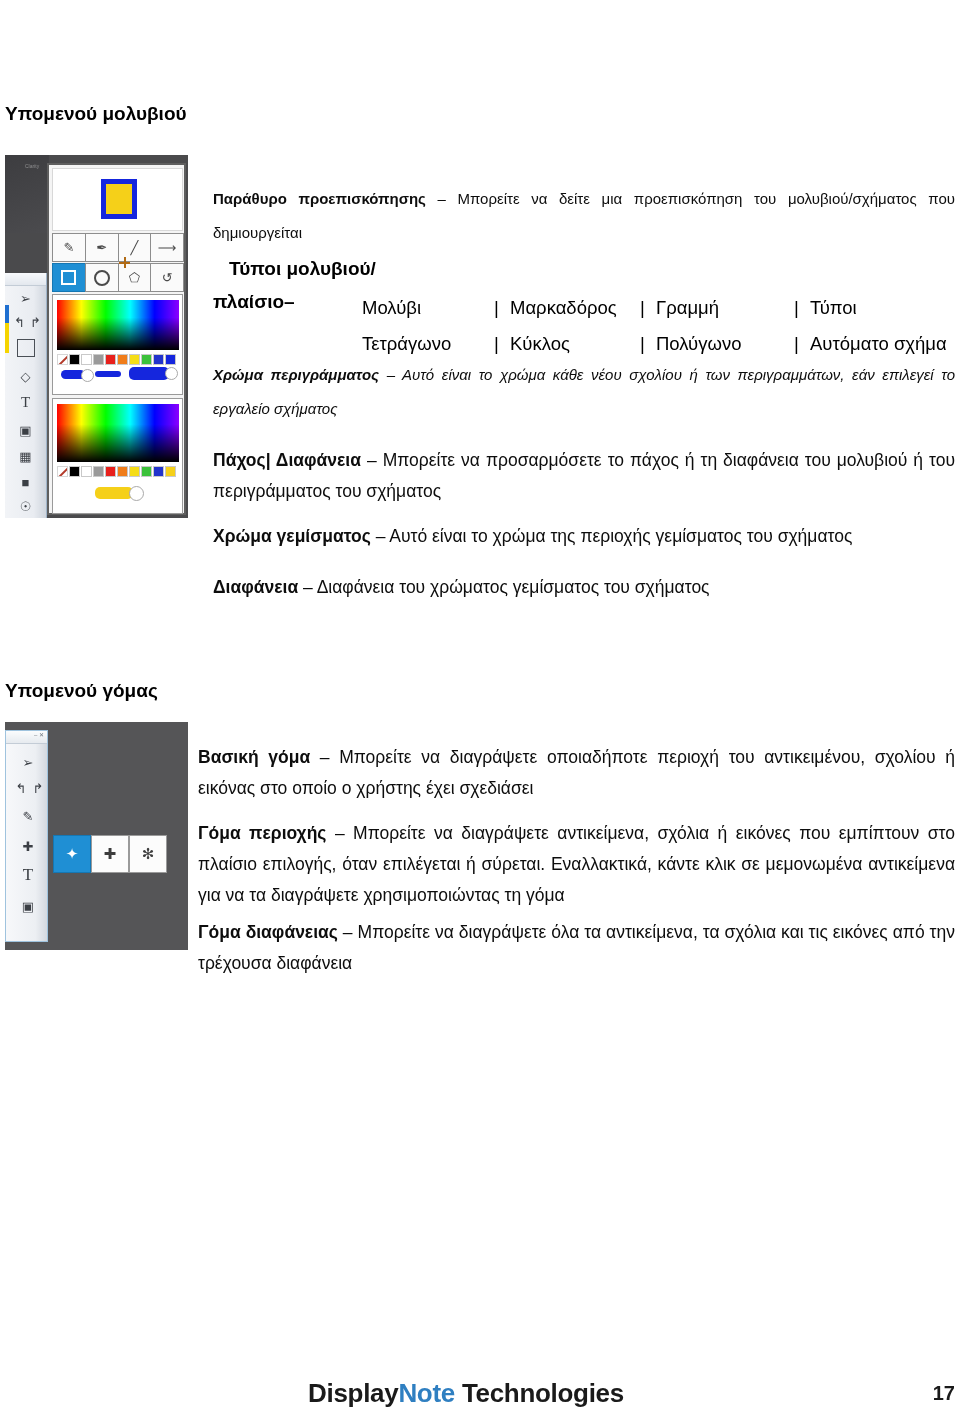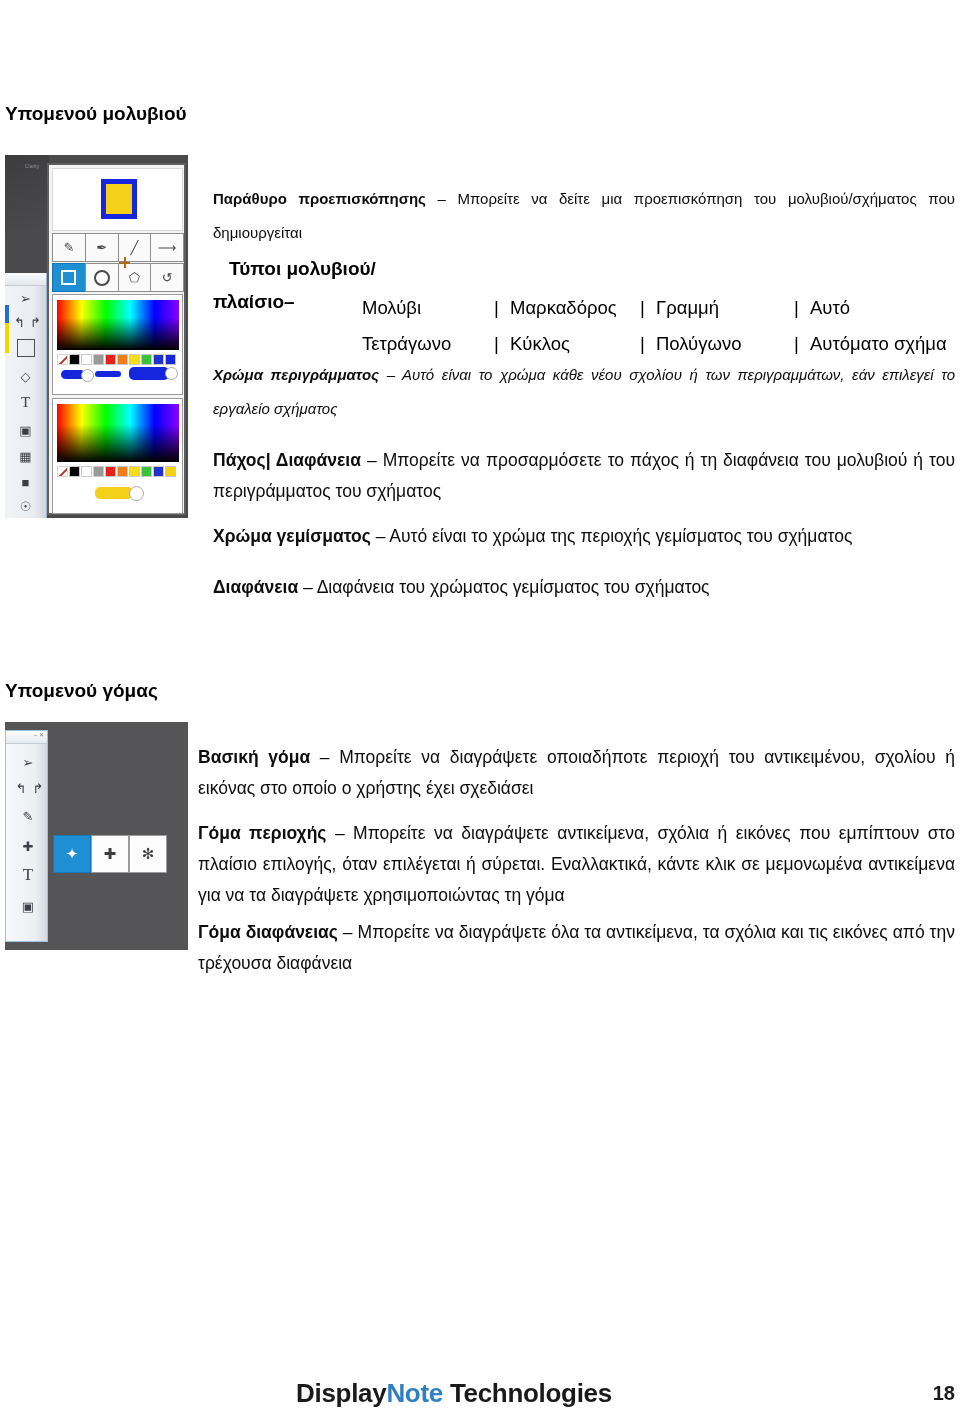--- a/index.html
+++ b/index.html
@@ -255,21 +255,21 @@
     font-size: 15px; color:#3c3c3c; box-sizing:border-box;
   }
   #eraser-shot .ebtn.sel { background:#1f8fd4; border-color:#1577b3; color:#ffffff; }
   #eraser-shot .ebtn.b1 { left: 48px; }
   #eraser-shot .ebtn.b2 { left: 86px; }
   #eraser-shot .ebtn.b3 { left: 124px; }
 
   
   .footer {
     position: absolute;
-    left: 4px;
+    left: 16px;
     right: 0;
     top: 1378px;
     height: 40px;
     padding-left: 24px;
   }
   .footer-logo {
     position: absolute;
     left: 292px;
     top: 0;
     font-size: 26px;
@@ -393,21 +393,21 @@
 
   <table class="types-table">
     <tbody>
         <tr>
       <td class="col-a">Μολύβι</td>
       <td class="col-sep">|</td>
       <td class="col-b">Μαρκαδόρος</td>
       <td class="col-sep">|</td>
       <td class="col-c">Γραμμή</td>
       <td class="col-sep">|</td>
-      <td>Αυτό</td>
+      <td>Τύποι</td>
     </tr>
     <tr>
       <td class="col-a">Τετράγωνο</td>
       <td class="col-sep">|</td>
       <td class="col-b">Κύκλος</td>
       <td class="col-sep">|</td>
       <td class="col-c">Πολύγωνο</td>
       <td class="col-sep">|</td>
       <td>Αυτόματο σχήμα</td>
     </tr>
@@ -455,16 +455,16 @@
   <div class="body-text e-area">
     <b>Γόμα περιοχής</b><span> – </span><span>Μπορείτε να διαγράψετε αντικείμενα, σχόλια ή εικόνες που εμπίπτουν στο πλαίσιο επιλογής, όταν επιλέγεται ή σύρεται. Εναλλακτικά, κάντε κλικ σε μεμονωμένα αντικείμενα για να τα διαγράψετε χρησιμοποιώντας τη γόμα</span>
   </div>
 
   <div class="body-text e-slide">
     <b>Γόμα διαφάνειας</b><span> – </span><span>Μπορείτε να διαγράψετε όλα τα αντικείμενα, τα σχόλια και τις εικόνες από την τρέχουσα διαφάνεια</span>
   </div>
 
   <div class="footer">
     <div class="footer-logo"><span>Display</span><span class="note">Note</span><span> Technologies</span></div>
-    <div class="footer-page">18</div>
+    <div class="footer-page">17</div>
   </div>
 
 </div>
 
 </body></html>

